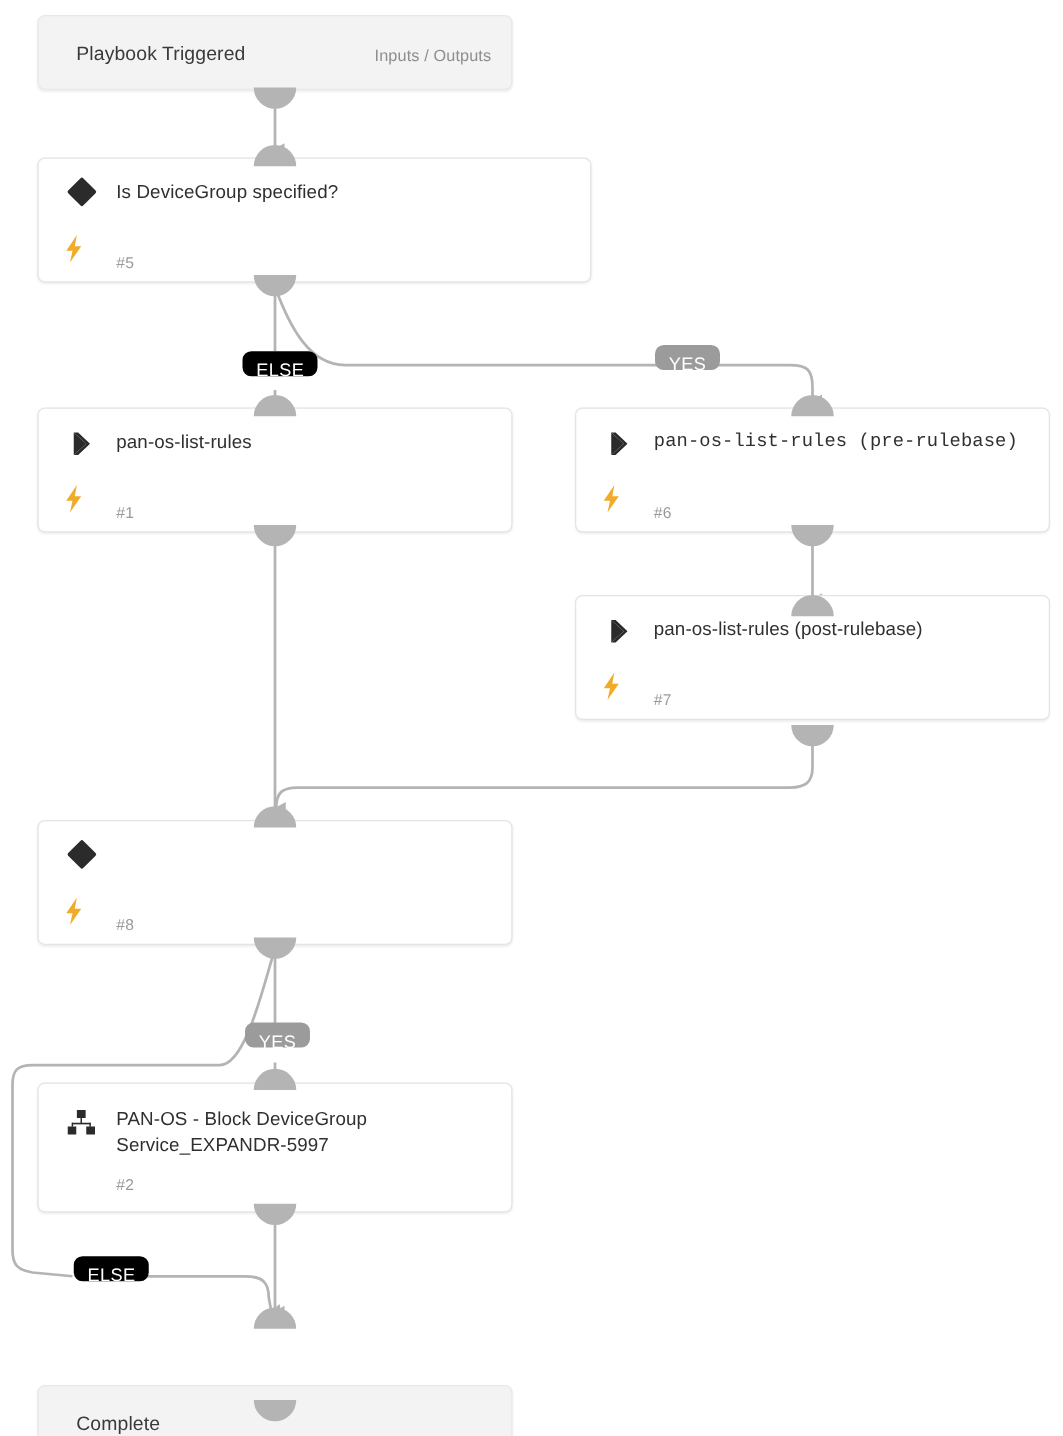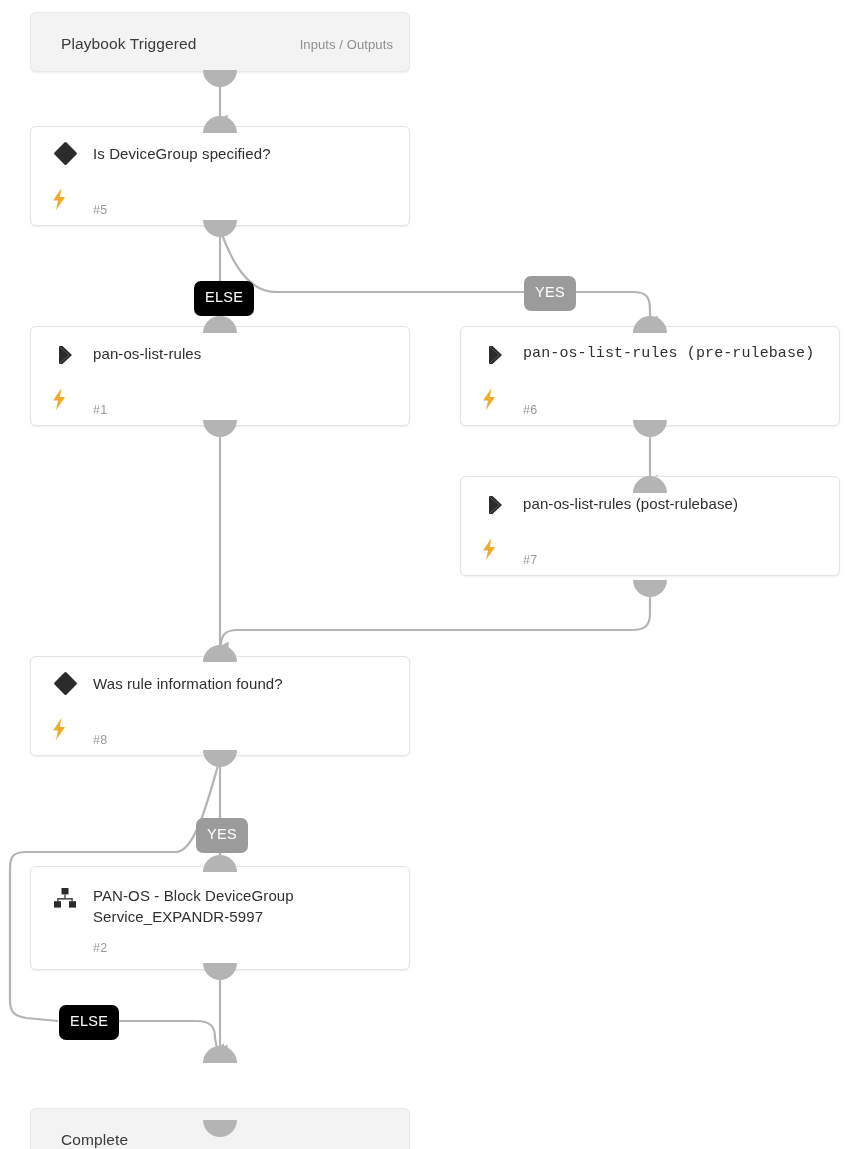--- a/index.html
+++ b/index.html
@@ -92,21 +92,21 @@
     border-radius: 1.5px;
   }
   .ico-chevron svg { display: block; }
   .ico-sitemap svg { display: block; }
   .ico-bolt svg { display: block; }
 
   
   .badge {
     position: absolute;
     box-sizing: border-box;
-    height: 35px;
+    height: 20px;
     border-radius: 7px;
     color: #ffffff;
     font-size: 14.5px;
     line-height: 32px;
     text-align: center;
     letter-spacing: 0.3px;
     padding: 0 11px;
     z-index: 5;
   }
   .badge.else-badge { background: #000000; }
@@ -175,21 +175,21 @@
   <div class="port up" style="left:203px; top:855px;"></div>
   <div class="port down" style="left:203px; top:963px;"></div>
   <div class="port up" style="left:203px; top:1046px;"></div>
   <div class="port down" style="left:203px; top:1120px;"></div>
 
   <div class="node terminal" style="left:30px; top:12px; width:380px; height:60px;">
     <div class="node-title terminal-title" style="top:20px;">Playbook Triggered</div>
     <div class="node-io" style="top:24px;">Inputs / Outputs</div>
   </div>
 
-  <div class="node" style="left:30px; top:126px; width:380px; height:100px;">
+  <div class="node" style="left:30px; top:126px; width:443px; height:100px;">
     <div class="node-icon" style="top:18px;">
       <div class="ico-diamond"></div>
     </div>
     <div class="node-title" style="top:16px;">Is DeviceGroup specified?</div>
     <div class="bolt ico-bolt" style="top:61px;">
       <svg width="16" height="22" viewBox="0 0 16 22">
         <path d="M10.5,0 L2,12.5 L7,12.5 L5,22 L14,9 L8.8,9 Z" fill="#f0ab28"></path>
       </svg>
     </div>
     <div class="node-num" style="top:76px;">#5</div>
@@ -244,21 +244,20 @@
         <path d="M10.5,0 L2,12.5 L7,12.5 L5,22 L14,9 L8.8,9 Z" fill="#f0ab28"></path>
       </svg>
     </div>
     <div class="node-num" style="top:76px;">#7</div>
   </div>
 
   <div class="node" style="left:30px; top:656px; width:380px; height:100px;">
     <div class="node-icon" style="top:18px;">
       <div class="ico-diamond"></div>
     </div>
-    <div class="node-title" style="top:16px;">Was rule information found?</div>
     <div class="bolt ico-bolt" style="top:61px;">
       <svg width="16" height="22" viewBox="0 0 16 22">
         <path d="M10.5,0 L2,12.5 L7,12.5 L5,22 L14,9 L8.8,9 Z" fill="#f0ab28"></path>
       </svg>
     </div>
     <div class="node-num" style="top:76px;">#8</div>
   </div>
 
   <div class="badge yes-badge" style="left:196px; top:818px;">YES</div>
 

